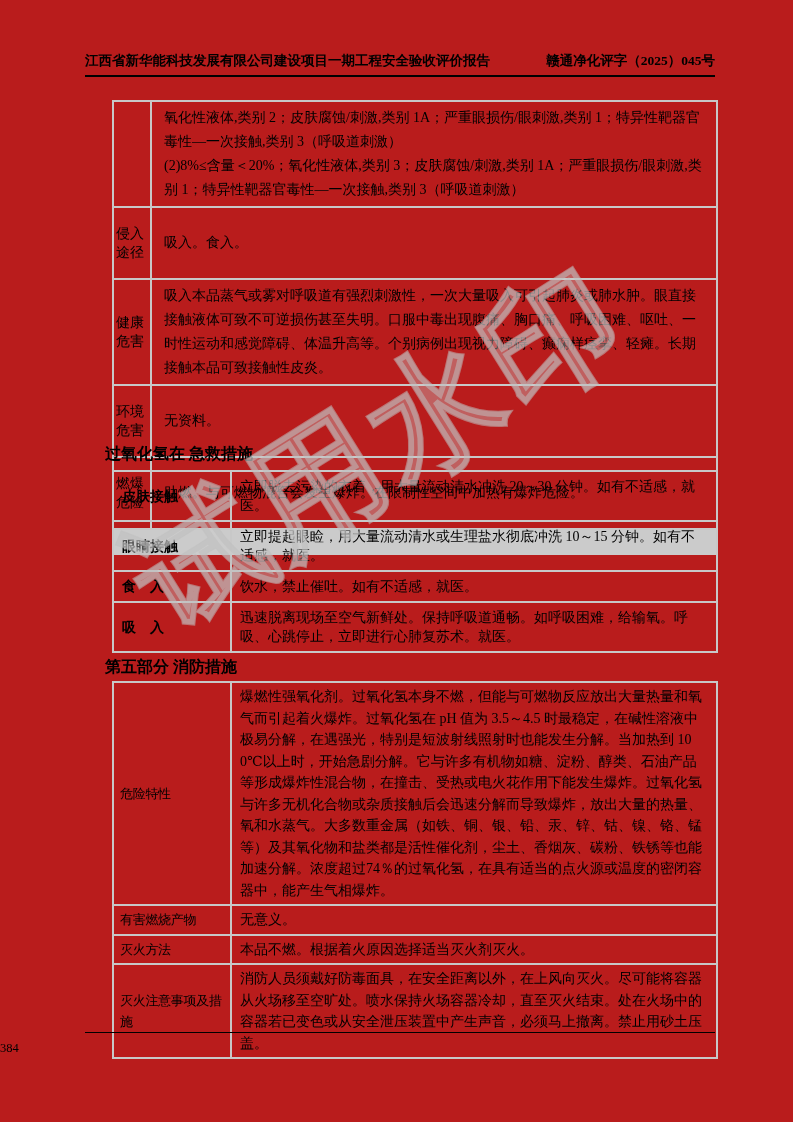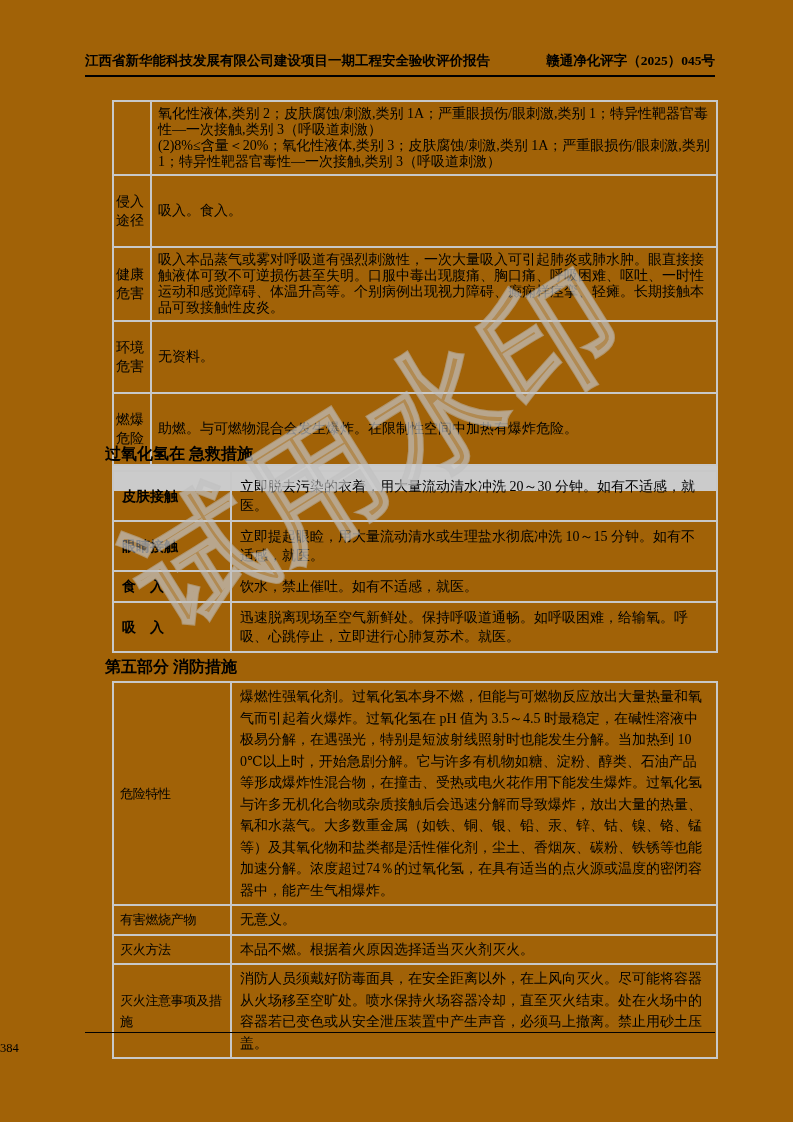--- a/index.html
+++ b/index.html
@@ -1,20 +1,20 @@
 <!DOCTYPE html>
 <html><head>
 <meta charset="utf-8">
 <style>
   * { box-sizing: border-box; }
   html,body { margin:0; padding:0; background:#ffffff; }
   .page {
     position: relative;
     width: 793px; height: 1122px;
-    background: #a16207;
+    background: #b91c1c;
     font-family: "Liberation Serif", "DejaVu Serif", serif;
     color: #000;
     overflow: hidden;
     margin: 0 auto;
   }
   
   .doc-header {
     position: absolute; left: 85px; top: 52px; width: 630px;
     display: flex; justify-content: space-between; align-items: flex-end;
     font-weight: bold; font-size: 13.5px;
@@ -44,21 +44,21 @@
     border-collapse: collapse; table-layout: fixed;
     width: 606px; font-size: 14px;
   }
   table.msds td {
     border: 2px solid #c8c8c8;
     vertical-align: middle;
     word-break: break-all;
   }
   .cell-text { white-space: pre-line; }
   
-  .t1 td { padding: 4px 6px; line-height: 16px; }
+  .t1 td { padding: 4px 12px; line-height: 24px; }
   .t1 td.label { padding: 16px 2px; line-height: 19px; text-align: left; }
   
   .t2 td { padding: 5px 8px; line-height: 19px; }
   .t2 td.label { padding-left: 8px; font-weight: bold; }
   
   .t3 td { padding: 3px 8px; line-height: 21.5px; }
   .t3 td.label { padding-left: 6px; font-size: 13px; letter-spacing: -0.3px; }
   
   .gray-band { width: 606px; height: 25px; background: #cbcbcb; }
   

